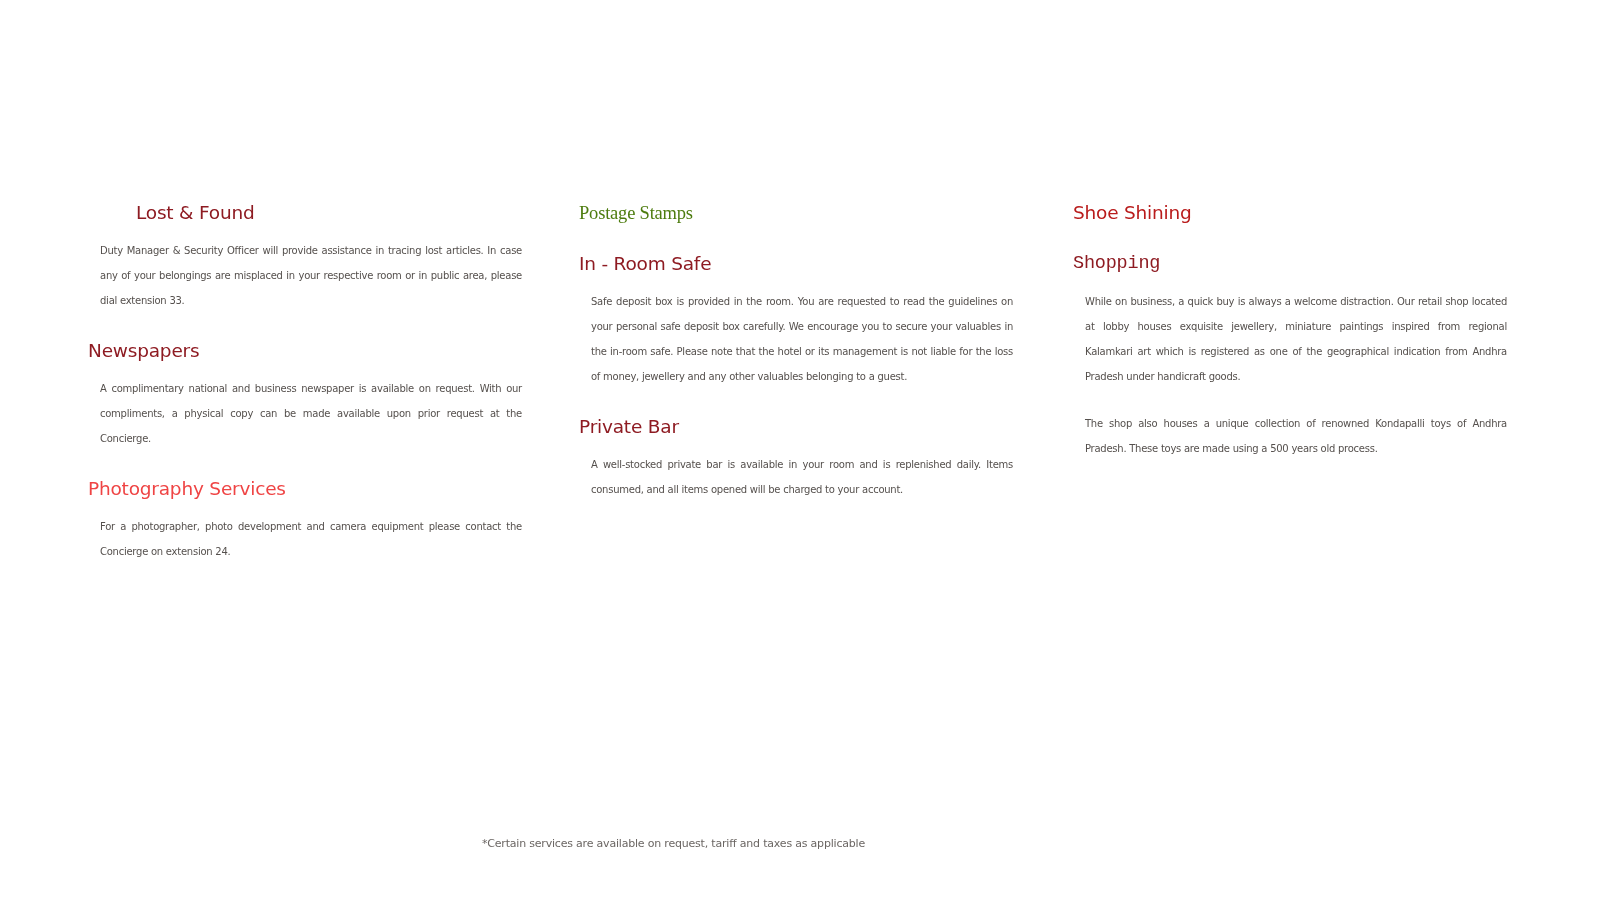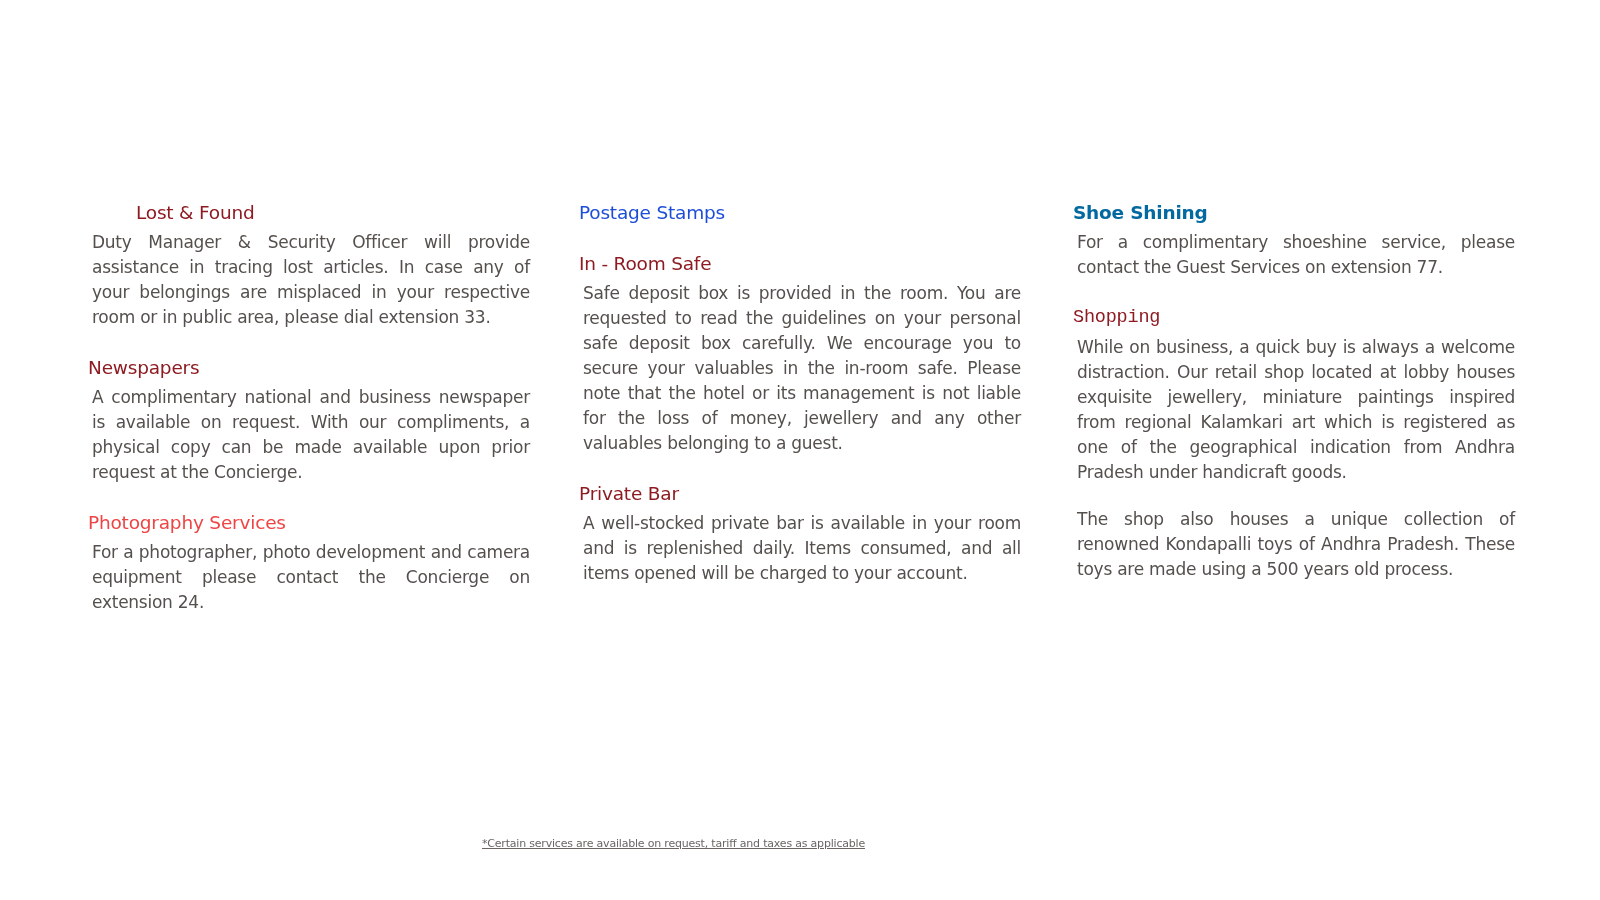--- a/index.html
+++ b/index.html
@@ -27,38 +27,37 @@
     .section { margin-bottom: 25px; }
     .section-title {
       color: #8e1b22;
       font-size: 18.5px;
       line-height: 26px;
       margin: 0;
       font-weight: normal;
       letter-spacing: -0.2px;
     }
     .section-body p {
-      margin: 4px;
-      font-size: 17px;
+      margin: 12px;
+      font-size: 10px;
       line-height: 25px;
       text-align: justify;
       letter-spacing: -0.25px;
     }
     .section-body p + p { margin-top: 22px; }
 
     .footnote {
       position: absolute;
       top: 837px;
       left: 0;
       width: 1347px;
       text-align: center;
       font-size: 11px;
       color: #6b6663;
       letter-spacing: -0.2px;
-      text-decoration: underline;
     }
   </style>
 </head>
 <body>
 
 <div class="column col-1">
   <div class="section">
     <h2 class="section-title" style="color: rgb(142, 27, 34); margin-left: 48px;">Lost &amp; Found</h2>
     <div class="section-body">
       <p>Duty Manager &amp; Security Officer will provide assistance in tracing lost articles. In case any of your belongings are misplaced in your respective room or in public area, please dial extension 33.</p>
@@ -73,42 +72,39 @@
   <div class="section">
     <h2 class="section-title" style="color: #ef4444;">Photography Services</h2>
     <div class="section-body">
       <p>For a photographer, photo development and camera equipment please contact the Concierge on extension 24.</p>
     </div>
   </div>
 </div>
 
 <div class="column col-2">
   <div class="section">
-    <h2 class="section-title" style="color: #1d4ed8;">Postage Stamps</h2>
+    <h2 class="section-title" style="color: #4d7c0f; font-family: Liberation Serif, serif;">Postage Stamps</h2>
   </div>
   <div class="section">
     <h2 class="section-title" style="color: rgb(142, 27, 34);">In - Room Safe</h2>
     <div class="section-body">
       <p>Safe deposit box is provided in the room. You are requested to read the guidelines on your personal safe deposit box carefully. We encourage you to secure your valuables in the in-room safe. Please note that the hotel or its management is not liable for the loss of money, jewellery and any other valuables belonging to a guest.</p>
     </div>
   </div>
   <div class="section">
     <h2 class="section-title" style="color: rgb(142, 27, 34);">Private Bar</h2>
     <div class="section-body">
       <p>A well-stocked private bar is available in your room and is replenished daily. Items consumed, and all items opened will be charged to your account.</p>
     </div>
   </div>
 </div>
 
 <div class="column col-3">
   <div class="section">
-    <h2 class="section-title" style="color: #0369a1; font-weight: bold;">Shoe Shining</h2>
-    <div class="section-body">
-      <p>For a complimentary shoeshine service, please contact the Guest Services on extension 77.</p>
-    </div>
+    <h2 class="section-title" style="color: #b91c1c;">Shoe Shining</h2>
   </div>
   <div class="section">
     <h2 class="section-title" style="color: rgb(142, 27, 34); font-family: Liberation Mono, monospace;">Shopping</h2>
     <div class="section-body">
       <p>While on business, a quick buy is always a welcome distraction. Our retail shop located at lobby houses exquisite jewellery, miniature paintings inspired from regional Kalamkari art which is registered as one of the geographical indication from Andhra Pradesh under handicraft goods.</p>
       <p>The shop also houses a unique collection of renowned Kondapalli toys of Andhra Pradesh. These toys are made using a 500 years old process.</p>
     </div>
   </div>
 </div>
 

